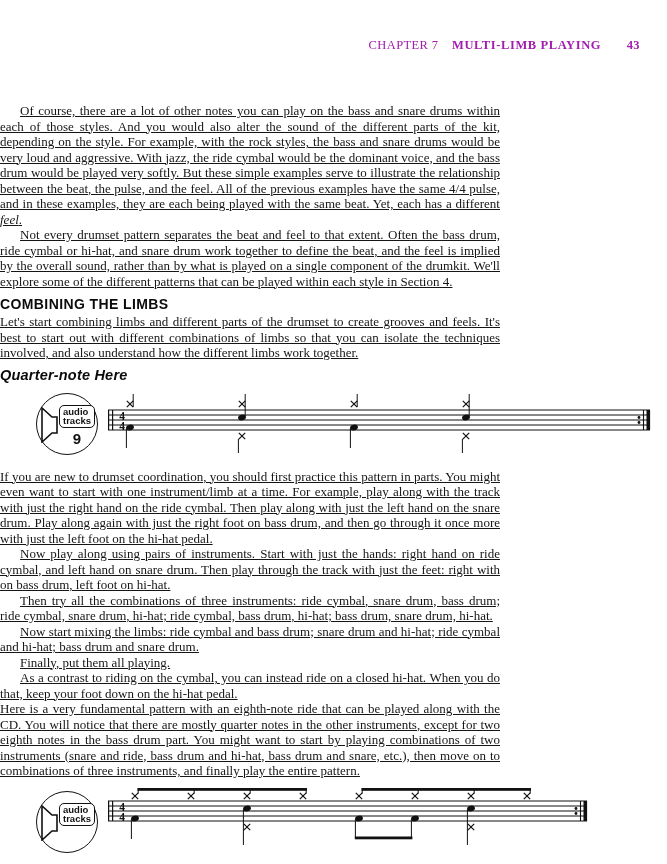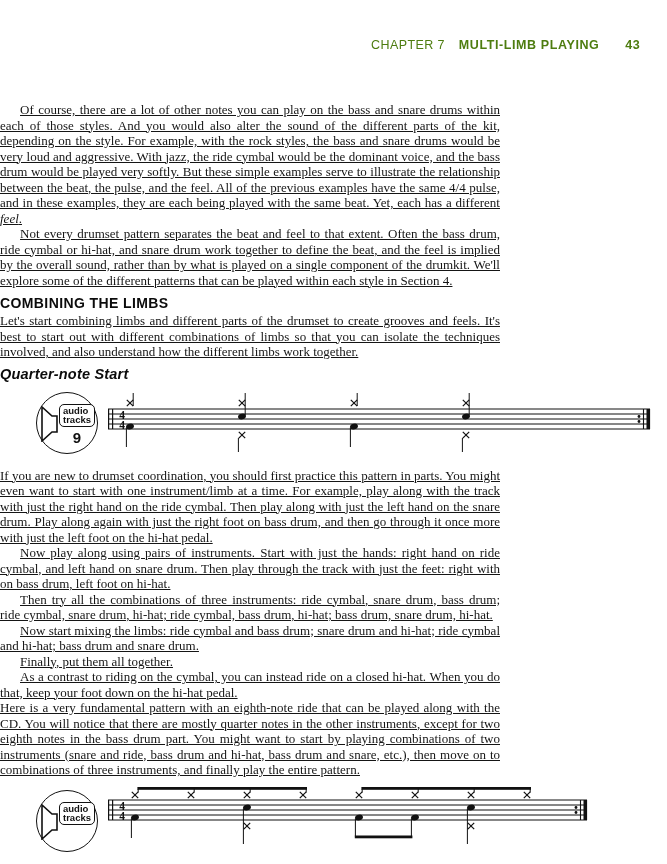--- a/index.html
+++ b/index.html
@@ -4,24 +4,24 @@
 <style>
   html,body{margin:0;padding:0;}
   body{
     width:667px;height:864px;overflow:hidden;background:#ffffff;
     font-family:"Liberation Serif",serif;color:#151515;
     position:relative;
   }
   .page-header{
     margin:38px 27px 0 0;
     text-align:right;
-    font-family:Liberation Sans, sans-serif;
+    font-family:Liberation Serif, serif;
     font-size:12.5px;
     letter-spacing:0.4px;
-    color:#4d7c0f;
+    color:#a21caf;
   }
   .page-header .chapter{font-weight:400;margin-right:10px;}
   .page-header .title{font-weight:900;margin-right:22px;letter-spacing:0.6px;}
   .page-header .pagenum{font-weight:900;}
   #content{margin-top:50px;}
   .tx{margin-left:88px;width:500px;}
   p.body-para{
     margin:0;
     font-size:13px;line-height:15.5px;
     text-align:justify;
@@ -68,21 +68,21 @@
   <span class="chapter">CHAPTER 7</span>
   <span class="title">MULTI-LIMB PLAYING</span>
   <span class="pagenum">43</span>
 </div>
 
 <div id="content">
     <p class="body-para tx indent"><span>Of course, there are a lot of other notes you can play on the bass and snare drums within each of those styles. And you would also alter the sound of the different parts of the kit, depending on the style. For example, with the rock styles, the bass and snare drums would be very loud and aggressive. With jazz, the ride cymbal would be the dominant voice, and the bass drum would be played very softly. But these simple examples serve to illustrate the relationship between the beat, the pulse, and the feel. All of the previous examples have the same 4/4 pulse, and in these examples, they are each being played with the same beat. Yet, each has a different </span><em>feel</em><span>.</span></p>
     <p class="body-para tx indent"><span>Not every drumset pattern separates the beat and feel to that extent. Often the bass drum, ride cymbal or hi-hat, and snare drum work together to define the beat, and the feel is implied by the overall sound, rather than by what is played on a single component of the drumkit. We'll explore some of the different patterns that can be played within each style in Section 4.</span></p>
     <div class="h1 tx">COMBINING THE LIMBS</div>
     <p class="body-para tx"><span>Let's start combining limbs and different parts of the drumset to create grooves and feels. It's best to start out with different combinations of limbs so that you can isolate the techniques involved, and also understand how the different limbs work together.</span></p>
-    <div class="h2 tx">Quarter-note Start</div>
+    <div class="h2 tx">Quarter-note Here</div>
     <div class="music-example" style="height: 80px;">
       <div class="audio-badge" style="top: 8px;">
         <svg width="20" height="36" viewBox="0 0 20 36" class="spk">
           <path d="M2 1 L2 35 L12 26 L17 26 L17 10 L12 10 Z" fill="#fff" stroke="#111" stroke-width="1.6"></path>
         </svg>
         <div class="words">
           <div>audio</div>
           <div>tracks</div>
         </div>
         <div class="num">9</div>
@@ -158,21 +158,21 @@
         <circle cx="639" cy="32.5" r="1.4" fill="#111"></circle>
         <circle cx="639" cy="37.5" r="1.4" fill="#111"></circle>
         <line x1="643.5" y1="25" x2="643.5" y2="45" stroke="#111" stroke-width="1.1"></line>
         <rect x="646.5" y="25" width="3.6" height="20" fill="#111"></rect>
       </svg>
     </div>
     <p class="body-para tx"><span>If you are new to drumset coordination, you should first practice this pattern in parts. You might even want to start with one instrument/limb at a time. For example, play along with the track with just the right hand on the ride cymbal. Then play along with just the left hand on the snare drum. Play along again with just the right foot on bass drum, and then go through it once more with just the left foot on the hi-hat pedal.</span></p>
     <p class="body-para tx indent"><span>Now play along using pairs of instruments. Start with just the hands: right hand on ride cymbal, and left hand on snare drum. Then play through the track with just the feet: right with on bass drum, left foot on hi-hat.</span></p>
     <p class="body-para tx indent"><span>Then try all the combinations of three instruments: ride cymbal, snare drum, bass drum; ride cymbal, snare drum, hi-hat; ride cymbal, bass drum, hi-hat; bass drum, snare drum, hi-hat.</span></p>
     <p class="body-para tx indent"><span>Now start mixing the limbs: ride cymbal and bass drum; snare drum and hi-hat; ride cymbal and hi-hat; bass drum and snare drum.</span></p>
-    <p class="body-para tx indent"><span>Finally, put them all together.</span></p>
+    <p class="body-para tx indent"><span>Finally, put them all playing.</span></p>
     <p class="body-para tx indent"><span>As a contrast to riding on the cymbal, you can instead ride on a closed hi-hat. When you do that, keep your foot down on the hi-hat pedal.</span></p>
     <p class="body-para tx"><span>Here is a very fundamental pattern with an eighth-note ride that can be played along with the CD. You will notice that there are mostly quarter notes in the other instruments, except for two eighth notes in the bass drum part. You might want to start by playing combinations of two instruments (snare and ride, bass drum and hi-hat, bass drum and snare, etc.), then move on to combinations of three instruments, and finally play the entire pattern.</span></p>
     <div class="music-example" style="height: 98px;">
       <div class="audio-badge" style="top: 10px;">
         <svg width="20" height="36" viewBox="0 0 20 36" class="spk">
           <path d="M2 1 L2 35 L12 26 L17 26 L17 10 L12 10 Z" fill="#fff" stroke="#111" stroke-width="1.6"></path>
         </svg>
         <div class="words">
           <div>audio</div>
           <div>tracks</div>

